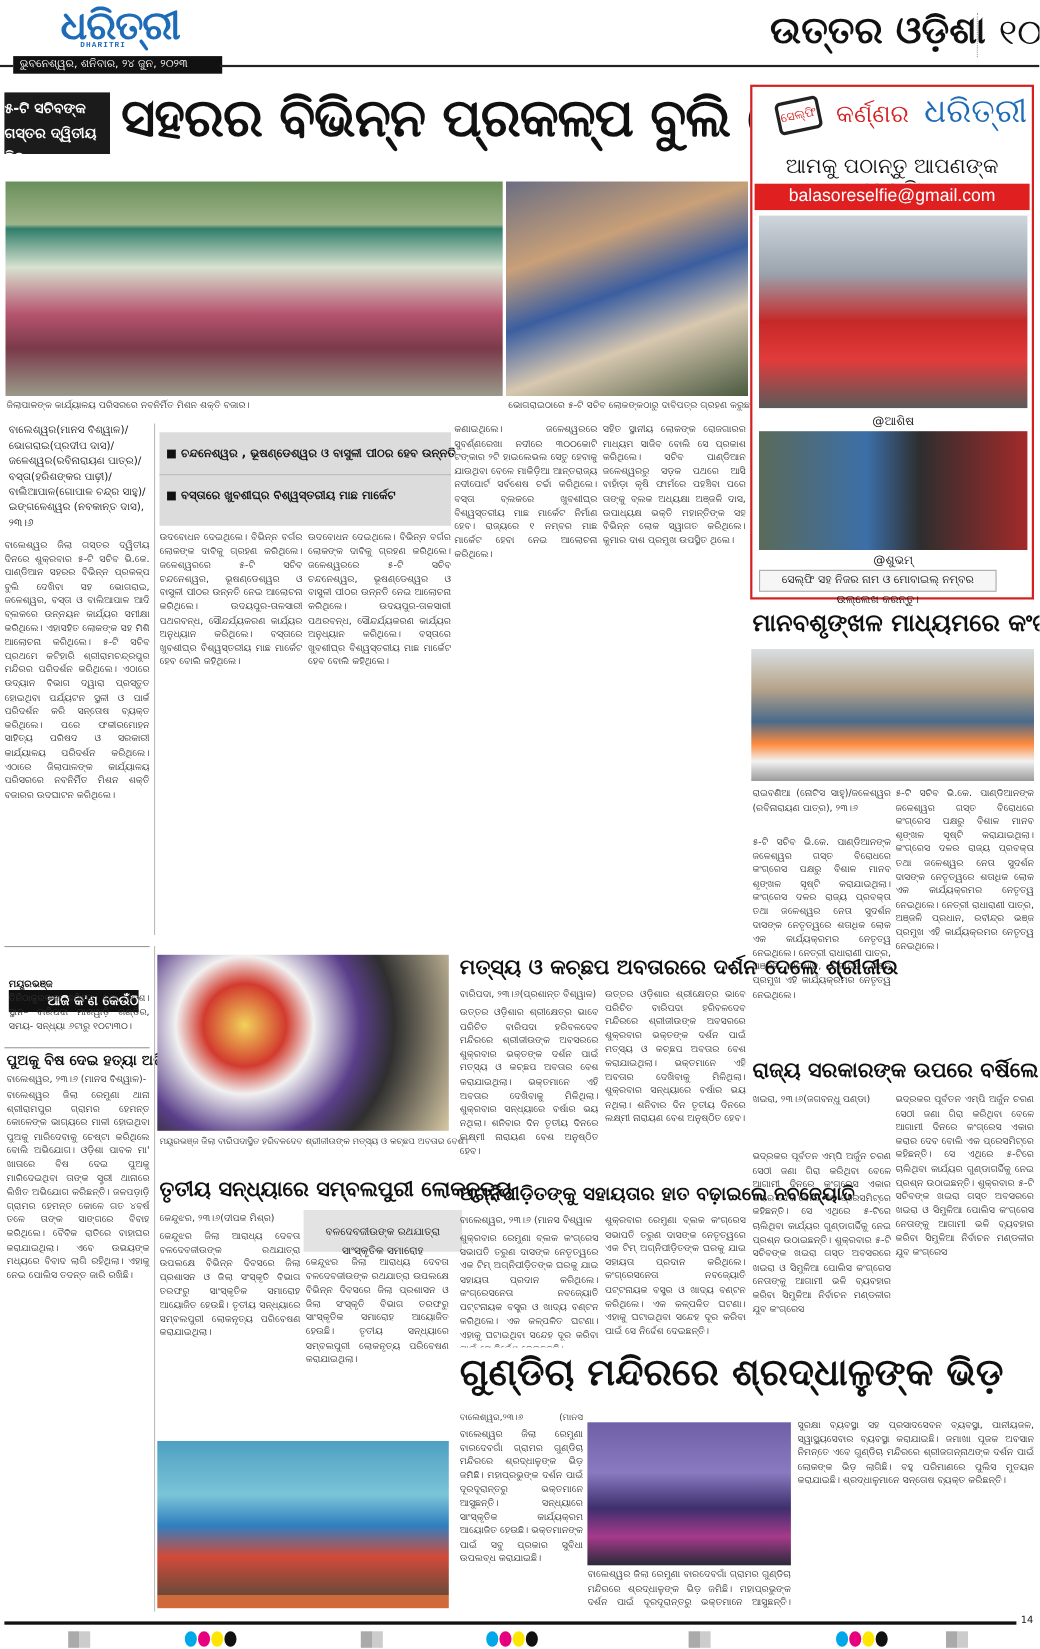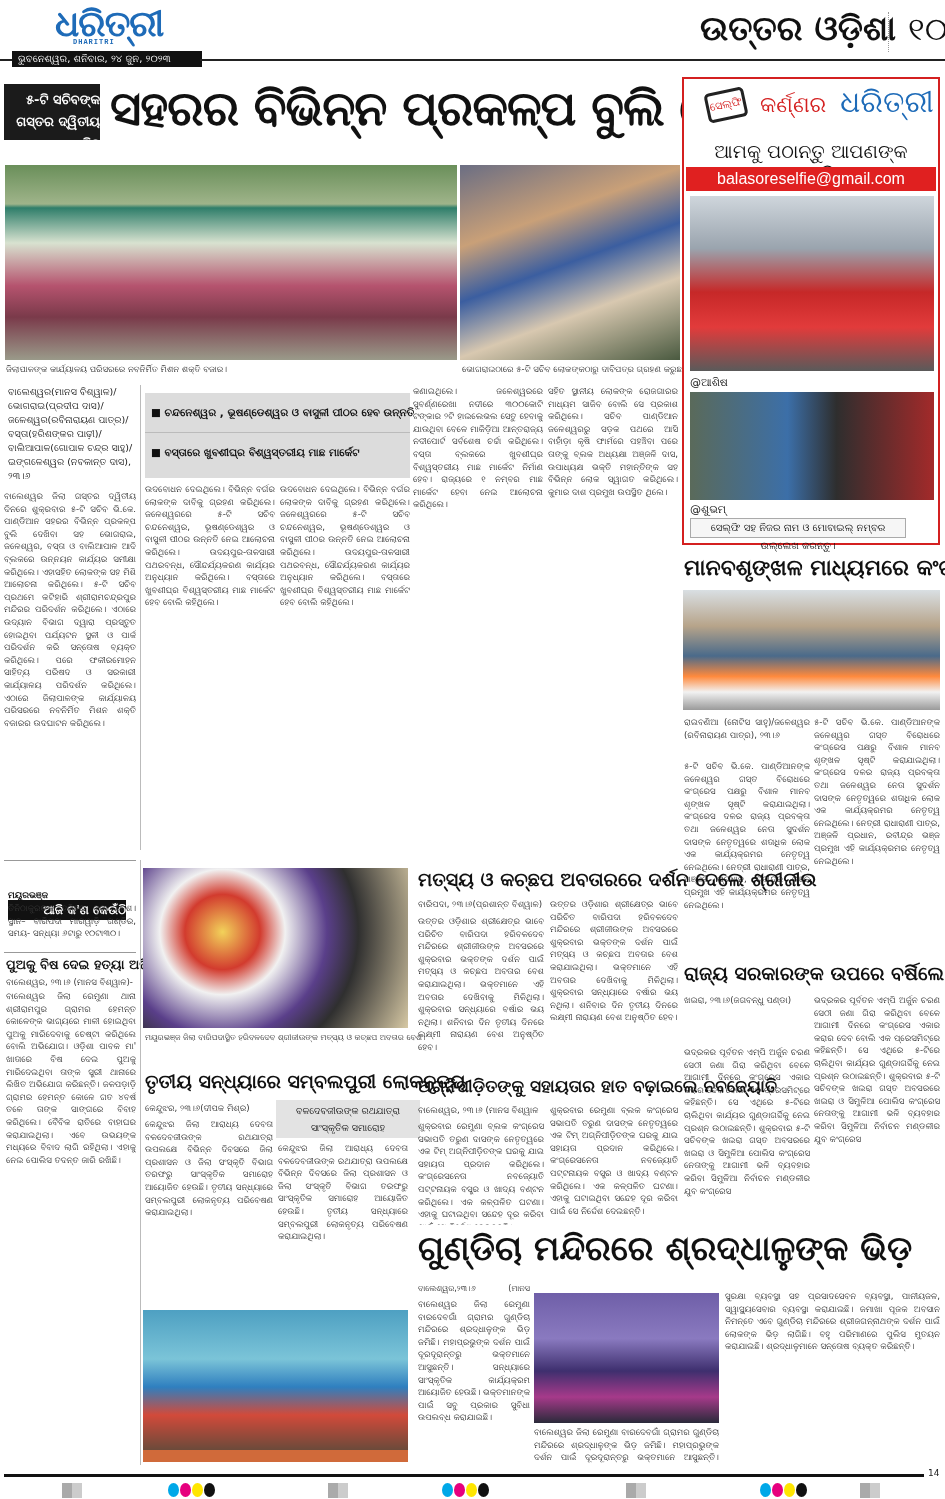--- a/index.html
+++ b/index.html
@@ -6,35 +6,35 @@
 body{width:945px;height:1499px;background:#fff;font-family:"DejaVu Sans",sans-serif;color:#222;position:relative;overflow:hidden}
 .abs{position:absolute}
 .masthead-logo{left:55px;top:2px;width:110px;height:48px;color:#1e6bb8;font-size:36px;font-weight:bold;font-family:"DejaVu Serif",serif;letter-spacing:-1px}
 .masthead-logo small{position:absolute;left:18px;top:36px;font-size:7px;color:#1e6bb8;letter-spacing:1px;font-family:Liberation Mono, monospace}
 .dateline{left:12px;top:51px;width:190px;height:16px;background:#111;color:#fff;font-size:10px;line-height:16px;padding-left:6px}
 .topline{left:200px;top:59px;width:745px;height:2px;background:#222}
 .topline-l{left:0;top:59px;width:12px;height:2px;background:#222}
 .section-title{left:700px;top:8px;font-size:34px;font-weight:bold;color:#111}
 .page-no{left:908px;top:10px;font-size:32px;color:#111}
 .sep-dot{left:888px;top:12px;height:40px;border-left:1px dotted #999}
-.kicker{left:4px;top:84px;width:96px;height:56px;background:#1b1b1b;color:#fff;font-size:13px;font-weight:bold;text-align:right;padding-top:5px;line-height:22px}
+.kicker{left:4px;top:84px;width:96px;height:56px;background:#1b1b1b;color:#fff;font-size:13px;font-weight:bold;text-align:left;padding-top:5px;line-height:22px}
 .headline-main{left:110px;top:80px;width:570px;font-size:48px;font-weight:bold;color:#111;letter-spacing:-1px;white-space:nowrap}
 .photo{background:#888;overflow:hidden}
 .photo1{left:5px;top:165px;width:452px;height:195px;background:linear-gradient(180deg,#6a8f5a 0%,#9fb48a 20%,#2f7e6a 22%,#d8e2d0 40%,#b5536e 62%,#7a3a4a 78%,#9a9a8a 100%)}
 .photo2{left:460px;top:165px;width:220px;height:195px;background:linear-gradient(160deg,#6b6e83 0%,#c9a078 30%,#3b5ea0 50%,#d8c8b0 70%,#4a5a40 100%)}
 .caption{font-size:8.5px;color:#333;white-space:nowrap}
 .selfie-box{left:682px;top:77px;width:258px;height:468px;border:2px solid #d42020;background:#fff}
 .selfie-phone{left:706px;top:90px;width:40px;height:30px;border:3px solid #222;border-radius:5px;background:#fff;color:#d42020;font-size:11px;text-align:center;line-height:24px;transform:rotate(-12deg)}
 .selfie-karaa{left:760px;top:92px;color:#d42020;font-size:22px}
 .selfie-dharitri{left:840px;top:84px;color:#1e6bb8;font-size:30px;font-family:"DejaVu Serif",serif}
 .selfie-tag{left:684px;top:140px;width:254px;text-align:center;font-size:19px;color:#111}
 .email-bar{left:686px;top:167px;width:250px;height:24px;background:#e02020;color:#fff;font-family:"Liberation Sans",sans-serif;font-size:16px;text-align:center;line-height:24px}
 .selfie-photo1{left:690px;top:196px;width:244px;height:175px;background:linear-gradient(180deg,#cfd6dc 0%,#9aa4ae 30%,#c62828 55%,#e23b3b 75%,#5a5a5a 100%)}
 .selfie-photo2{left:690px;top:392px;width:244px;height:108px;background:linear-gradient(90deg,#5a6a5a 0%,#3c6fa8 40%,#2e2e2e 60%,#a32a2a 100%)}
-.at-name{font-size:11px;color:#111;text-align:left;width:244px}
+.at-name{font-size:11px;color:#111;text-align:center;width:244px}
 .selfie-note{left:690px;top:518px;width:216px;height:20px;border:1px solid #aaa;font-size:10px;text-align:center;line-height:18px;color:#111;background:#f6f6f6}
 .col-text{font-size:8.6px;line-height:12.6px;color:#333;text-align:justify;overflow:hidden}
 .highlights{left:145px;top:393px;width:265px;height:85px;background:#dcdcdc}
 .hl-item{font-size:10.5px;font-weight:bold;color:#111;padding:13px 6px;border-bottom:1px solid #bbb;white-space:nowrap}
 .byline-block{left:8px;top:385px;width:128px;font-size:9.5px;line-height:14px;color:#222;text-align:left}
 .box-aji{left:8px;top:900px;width:118px;height:20px;background:#111;color:#fff;font-size:12px;font-weight:bold;text-align:right;line-height:20px}
 .sub-head{font-weight:bold;color:#111;white-space:nowrap}
 .photo-jaga{left:143px;top:868px;width:265px;height:160px;background:radial-gradient(circle at 30% 40%,#f2d25a 0,#d23b2e 18%,#f1f1f1 30%,#5a3f8a 50%,#2f2f2f 65%,#d7c9a5 100%)}
 .photo-cong{left:683px;top:590px;width:257px;height:120px;background:linear-gradient(180deg,#d9dfe3 0%,#b7a48a 30%,#4a6a8a 55%,#ff8a3d 72%,#f2f2f2 85%,#9a9a9a 100%)}
 .photo-dance1{left:143px;top:1310px;width:265px;height:140px;background:linear-gradient(180deg,#4ea0c2 0%,#7bc4d8 35%,#2f7fbf 55%,#d24a3a 75%,#6b4a3a 100%)}
@@ -118,21 +118,21 @@
 
 <div class="abs photo photo-jaga"></div>
 <div class="abs caption" style="left:145px;top:1033px;font-size:8px">ମୟୂରଭଞ୍ଜ ଜିଲା ବାରିପଦାସ୍ଥିତ ହରିବଳଦେବ ଶ୍ରୀଜୀଉଙ୍କ ମତ୍ସ୍ୟ ଓ କଚ୍ଛପ ଅବତାର ବେଶ।</div>
 <div class="abs sub-head" style="left:418px;top:868px;font-size:19px">ମତ୍ସ୍ୟ ଓ କଚ୍ଛପ ଅବତାରରେ ଦର୍ଶନ ଦେଲେ ଶ୍ରୀଜୀଉ</div>
 <div class="abs col-text" style="left:418px;top:898px;width:126px;height:14px">ବାରିପଦା, ୨୩।୬(ପ୍ରଶାନ୍ତ ବିଶ୍ୱାଳ)</div>
 <div class="abs col-text" style="left:418px;top:915px;width:126px;height:150px">ଉତ୍ତର ଓଡ଼ିଶାର ଶ୍ରୀକ୍ଷେତ୍ର ଭାବେ ପରିଚିତ ବାରିପଦା ହରିବଳଦେବ ମନ୍ଦିରରେ ଶ୍ରୀଜୀଉଙ୍କ ଅବସରରେ ଶୁକ୍ରବାର ଭକ୍ତଙ୍କ ଦର୍ଶନ ପାଇଁ ମତ୍ସ୍ୟ ଓ କଚ୍ଛପ ଅବତାର ବେଶ କରାଯାଇଥିଲା। ଭକ୍ତମାନେ ଏହି ଅବତାର ଦେଖିବାକୁ ମିଳିଥିଲା। ଶୁକ୍ରବାର ସନ୍ଧ୍ୟାରେ ବର୍ଷାର ଭୟ ନଥିଲା। ଶନିବାର ଦିନ ତୃତୀୟ ଦିନରେ ଲକ୍ଷ୍ମୀ ନାରାୟଣ ବେଶ ଅନୁଷ୍ଠିତ ହେବ।</div>
 <div class="abs col-text" style="left:550px;top:898px;width:128px;height:167px">ଉତ୍ତର ଓଡ଼ିଶାର ଶ୍ରୀକ୍ଷେତ୍ର ଭାବେ ପରିଚିତ ବାରିପଦା ହରିବଳଦେବ ମନ୍ଦିରରେ ଶ୍ରୀଜୀଉଙ୍କ ଅବସରରେ ଶୁକ୍ରବାର ଭକ୍ତଙ୍କ ଦର୍ଶନ ପାଇଁ ମତ୍ସ୍ୟ ଓ କଚ୍ଛପ ଅବତାର ବେଶ କରାଯାଇଥିଲା। ଭକ୍ତମାନେ ଏହି ଅବତାର ଦେଖିବାକୁ ମିଳିଥିଲା। ଶୁକ୍ରବାର ସନ୍ଧ୍ୟାରେ ବର୍ଷାର ଭୟ ନଥିଲା। ଶନିବାର ଦିନ ତୃତୀୟ ଦିନରେ ଲକ୍ଷ୍ମୀ ନାରାୟଣ ବେଶ ଅନୁଷ୍ଠିତ ହେବ।</div>
 
 <div class="abs sub-head" style="left:145px;top:1070px;font-size:19px">ତୃତୀୟ ସନ୍ଧ୍ୟାରେ ସମ୍ବଲପୁରୀ ଲୋକନୃତ୍ୟ</div>
 <div class="abs col-text" style="left:145px;top:1102px;width:128px;height:14px">କେନ୍ଦୁଝର, ୨୩।୬(ଦୀପକ ମିଶ୍ର)</div>
-<div class="abs" style="left:276px;top:1100px;width:144px;height:38px;background:#e3e3e3;font-size:9.5px;text-align:center;line-height:17px;color:#111;padding-top:2px">ବଳଦେବଜୀଉଙ୍କ ରଥଯାତ୍ରା ସାଂସ୍କୃତିକ ସମାରୋହ</div>
+<div class="abs" style="left:276px;top:1100px;width:144px;height:38px;background:#e3e3e3;font-size:9.5px;text-align:center;line-height:17px;color:#111;padding-top:12px">ବଳଦେବଜୀଉଙ୍କ ରଥଯାତ୍ରା ସାଂସ୍କୃତିକ ସମାରୋହ</div>
 <div class="abs col-text" style="left:145px;top:1118px;width:128px;height:188px">କେନ୍ଦୁଝର ଜିଲା ଆରାଧ୍ୟ ଦେବତା ବଳଦେବଜୀଉଙ୍କ ରଥଯାତ୍ରା ଉପଲକ୍ଷେ ବିଭିନ୍ନ ଦିବସରେ ଜିଲା ପ୍ରଶାସନ ଓ ଜିଲା ସଂସ୍କୃତି ବିଭାଗ ତରଫରୁ ସାଂସ୍କୃତିକ ସମାରୋହ ଆୟୋଜିତ ହେଉଛି। ତୃତୀୟ ସନ୍ଧ୍ୟାରେ ସମ୍ବଲପୁରୀ ଲୋକନୃତ୍ୟ ପରିବେଷଣ କରାଯାଇଥିଲା।</div>
 <div class="abs col-text" style="left:278px;top:1142px;width:130px;height:164px">କେନ୍ଦୁଝର ଜିଲା ଆରାଧ୍ୟ ଦେବତା ବଳଦେବଜୀଉଙ୍କ ରଥଯାତ୍ରା ଉପଲକ୍ଷେ ବିଭିନ୍ନ ଦିବସରେ ଜିଲା ପ୍ରଶାସନ ଓ ଜିଲା ସଂସ୍କୃତି ବିଭାଗ ତରଫରୁ ସାଂସ୍କୃତିକ ସମାରୋହ ଆୟୋଜିତ ହେଉଛି। ତୃତୀୟ ସନ୍ଧ୍ୟାରେ ସମ୍ବଲପୁରୀ ଲୋକନୃତ୍ୟ ପରିବେଷଣ କରାଯାଇଥିଲା।</div>
 <div class="abs photo photo-dance1"></div>
 <div class="abs photo photo-bottom"></div>
 
 <div class="abs sub-head" style="left:418px;top:1076px;font-size:17px">ଅଗ୍ନିପୀଡ଼ିତଙ୍କୁ ସହାୟତାର ହାତ ବଢ଼ାଇଲେ ନବଜ୍ୟୋତି</div>
 <div class="abs col-text" style="left:418px;top:1104px;width:126px;height:14px">ବାଲେଶ୍ୱର, ୨୩।୬ (ମାନସ ବିଶ୍ୱାଳ</div>
 <div class="abs col-text" style="left:418px;top:1120px;width:126px;height:105px">ଶୁକ୍ରବାର ରେମୁଣା ବ୍ଲକ କଂଗ୍ରେସ ସଭାପତି ତରୁଣ ଦାସଙ୍କ ନେତୃତ୍ୱରେ ଏକ ଟିମ୍ ଅଗ୍ନିପୀଡ଼ିତଙ୍କ ଘରକୁ ଯାଇ ସହାୟତା ପ୍ରଦାନ କରିଥିଲେ। କଂଗ୍ରେସନେତା ନବଜ୍ୟୋତି ପଟ୍ଟନାୟକ ବସ୍ତ୍ର ଓ ଖାଦ୍ୟ ବଣ୍ଟନ କରିଥିଲେ। ଏକ କଳ୍ପଳିତ ଘଟଣା। ଏହାକୁ ଘଟାଇଥିବା ସନ୍ଦେହ ଦୂର କରିବା ପାଇଁ ସେ ନିର୍ଦ୍ଦେଶ ଦେଇଛନ୍ତି।</div>
 <div class="abs col-text" style="left:550px;top:1104px;width:128px;height:121px">ଶୁକ୍ରବାର ରେମୁଣା ବ୍ଲକ କଂଗ୍ରେସ ସଭାପତି ତରୁଣ ଦାସଙ୍କ ନେତୃତ୍ୱରେ ଏକ ଟିମ୍ ଅଗ୍ନିପୀଡ଼ିତଙ୍କ ଘରକୁ ଯାଇ ସହାୟତା ପ୍ରଦାନ କରିଥିଲେ। କଂଗ୍ରେସନେତା ନବଜ୍ୟୋତି ପଟ୍ଟନାୟକ ବସ୍ତ୍ର ଓ ଖାଦ୍ୟ ବଣ୍ଟନ କରିଥିଲେ। ଏକ କଳ୍ପଳିତ ଘଟଣା। ଏହାକୁ ଘଟାଇଥିବା ସନ୍ଦେହ ଦୂର କରିବା ପାଇଁ ସେ ନିର୍ଦ୍ଦେଶ ଦେଇଛନ୍ତି।</div>
 

